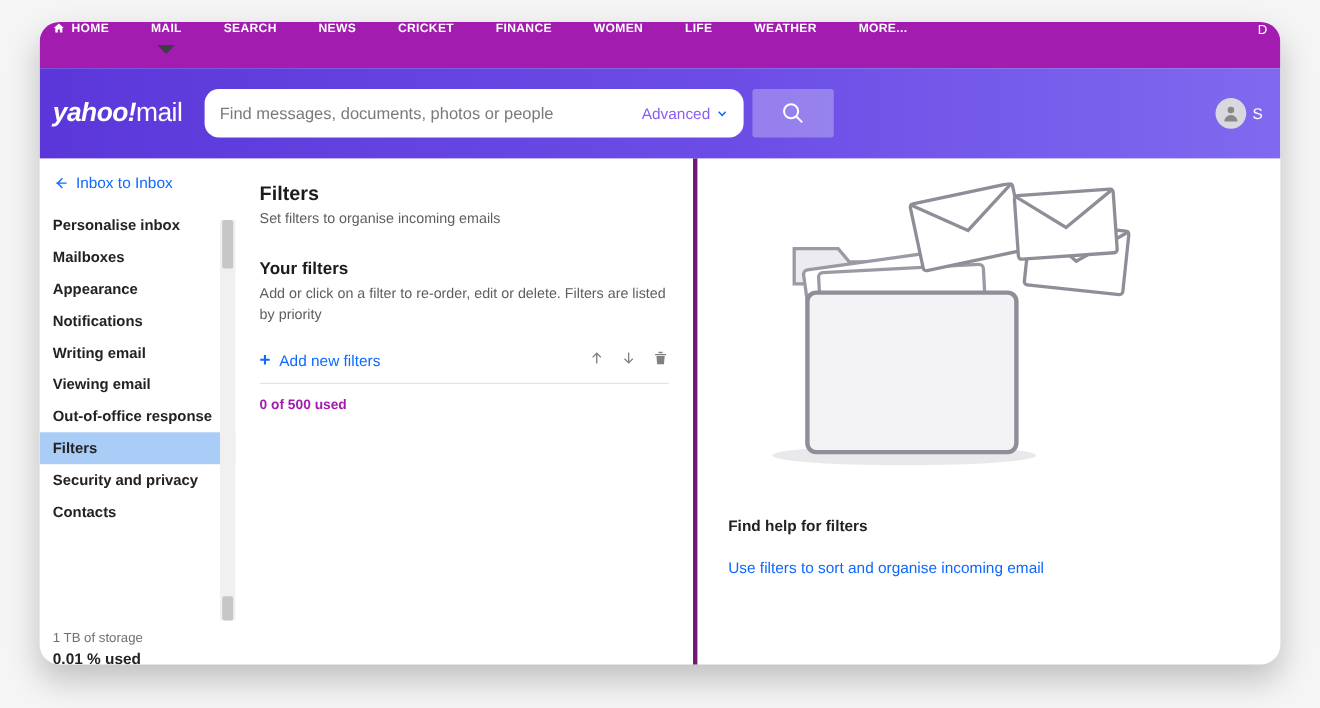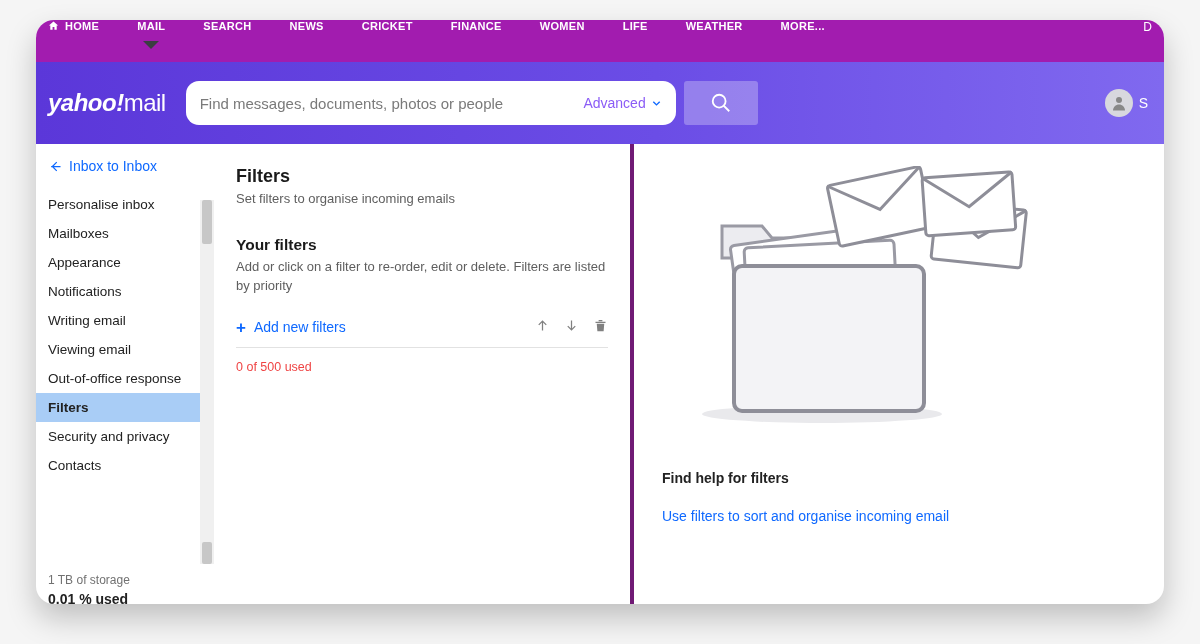--- a/index.html
+++ b/index.html
@@ -33,38 +33,38 @@
 .avatar-wrap { margin-left:auto; display:flex; align-items:center; gap:6px; color:#fff; font-size:14px; }
 .avatar { width:28px; height:28px; border-radius:50%; background:#d8d8de; display:flex; align-items:center; justify-content:center; }
 .avatar svg { width:18px; height:18px; fill:#888; }
 
 .body { display:flex; height: calc(100% - 110px); }
 
 .sidebar { width:178px; position:relative; display:flex; flex-direction:column; }
 .backlink { color:#0f69ff; font-size:14px; padding:14px 12px 16px; display:flex; align-items:center; gap:6px; cursor:pointer; }
 .backlink svg { width:15px; height:15px; stroke:#0f69ff; }
 .menu { flex:1; overflow:hidden; position:relative; }
-.menu-item { font-size:13.5px; color:#222; padding:7px 12px; cursor:pointer; }
+.menu-item { font-size:13.5px; color:#222; padding:7px 12px; cursor:pointer;font-weight:bold; }
 .menu-item.active { background:#a9cdf6; font-weight:700; }
 .scrolltrack { position:absolute; right:0; top:56px; bottom:54px; width:14px; background:#f0f0f0; }
 .scrollthumb { position:absolute; left:2px; width:10px; background:#c7c7c7; border-radius:2px; }
 .storage { position:absolute; bottom:8px; left:12px; font-size:12px; color:#717171; line-height:1.5; }
 .storage .pct { color:#222; font-size:14px; font-weight:600; }
 
 .main { width:416px; border-left:0; padding:22px 22px 0 22px; }
 .main h1 { font-size:18px; font-weight:600; color:#1b1b1b; margin-bottom:4px; }
 .main .sub { font-size:13px; color:#5e5e5e; margin-bottom:30px; }
 .main h2 { font-size:15.5px; font-weight:700; color:#1b1b1b; margin-bottom:4px; }
 .main .sub2 { font-size:13px; color:#5e5e5e; line-height:1.45; margin-bottom:22px; }
 .filter-row { display:flex; align-items:center; border-bottom:1px solid #e2e2e2; padding-bottom:10px; }
 .addlink { color:#0f69ff; font-size:14px; display:flex; align-items:center; gap:8px; cursor:pointer; }
 .addlink .plus { font-size:17px; line-height:1; font-weight:600; }
 .row-icons { margin-left:auto; display:flex; gap:14px; color:#808080; }
 .row-icons span { cursor:pointer; }
-.used { font-size:12.5px; color:#ef4444; margin-top:12px; }
+.used { font-size:12.5px; color:#a21caf; margin-top:12px;font-weight:bold; }
 
 .help { flex:1; border-left:4px solid #701a75; padding:22px 24px 0 28px; display:flex; flex-direction:column; }
 .illus { flex:0 0 auto; align-self:flex-start; width:370px; height:260px; margin-top:0; }
 .help h3 { font-size:14px; font-weight:700; color:#222; margin-top:44px; margin-bottom:22px; }
 .help a { color:#0f69ff; font-size:14px; text-decoration:none; cursor:pointer; }
 </style>
 </head>
 <body>
 
 <div class="card">

